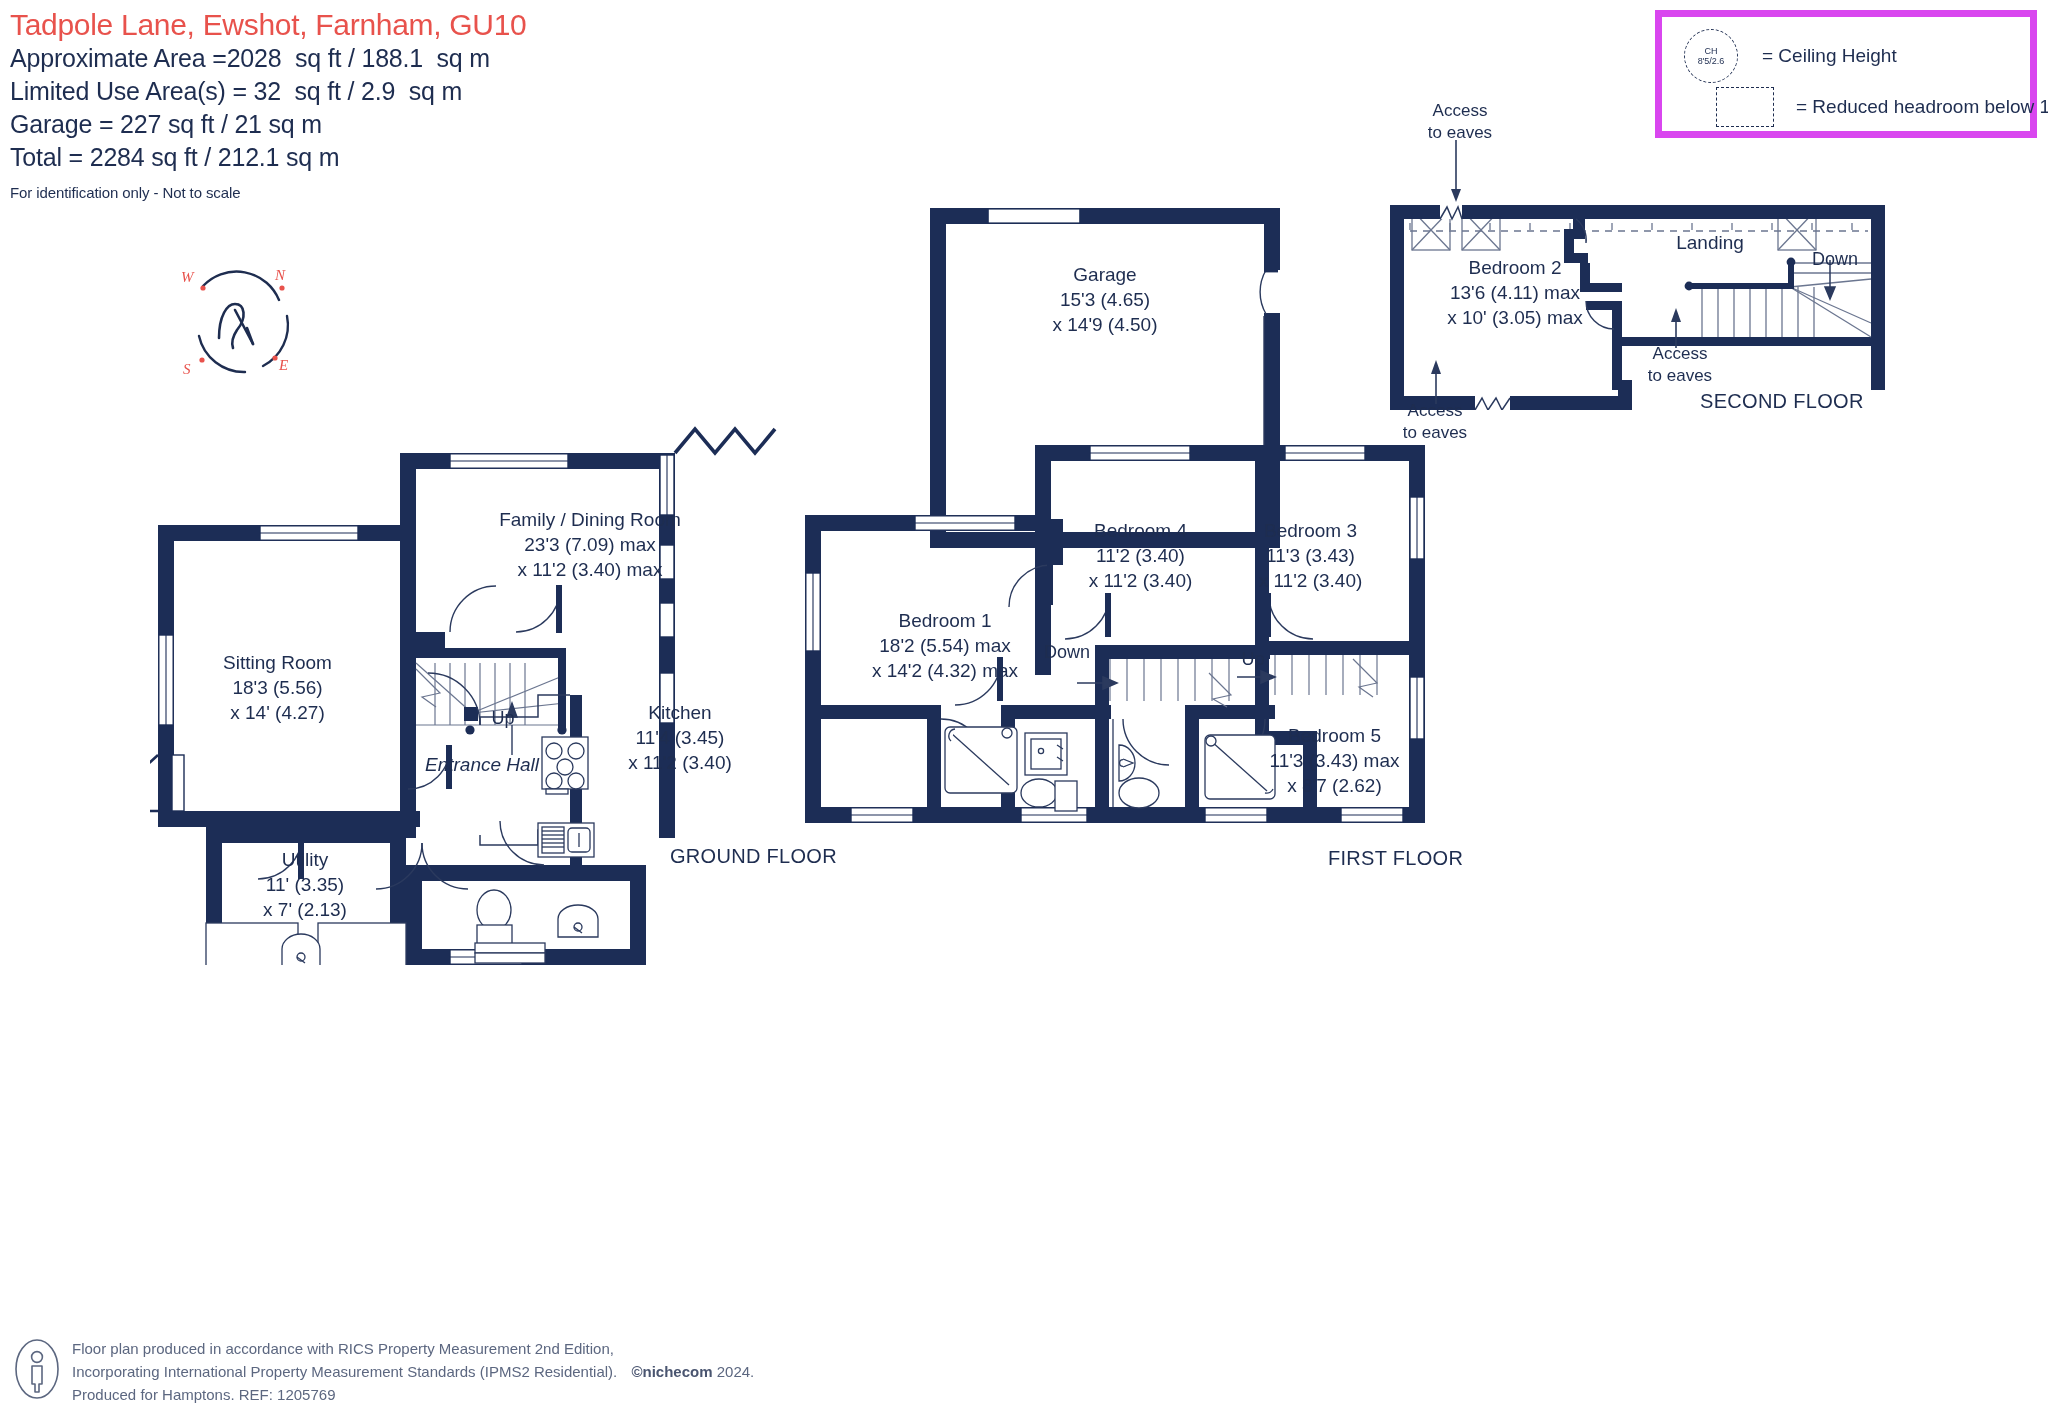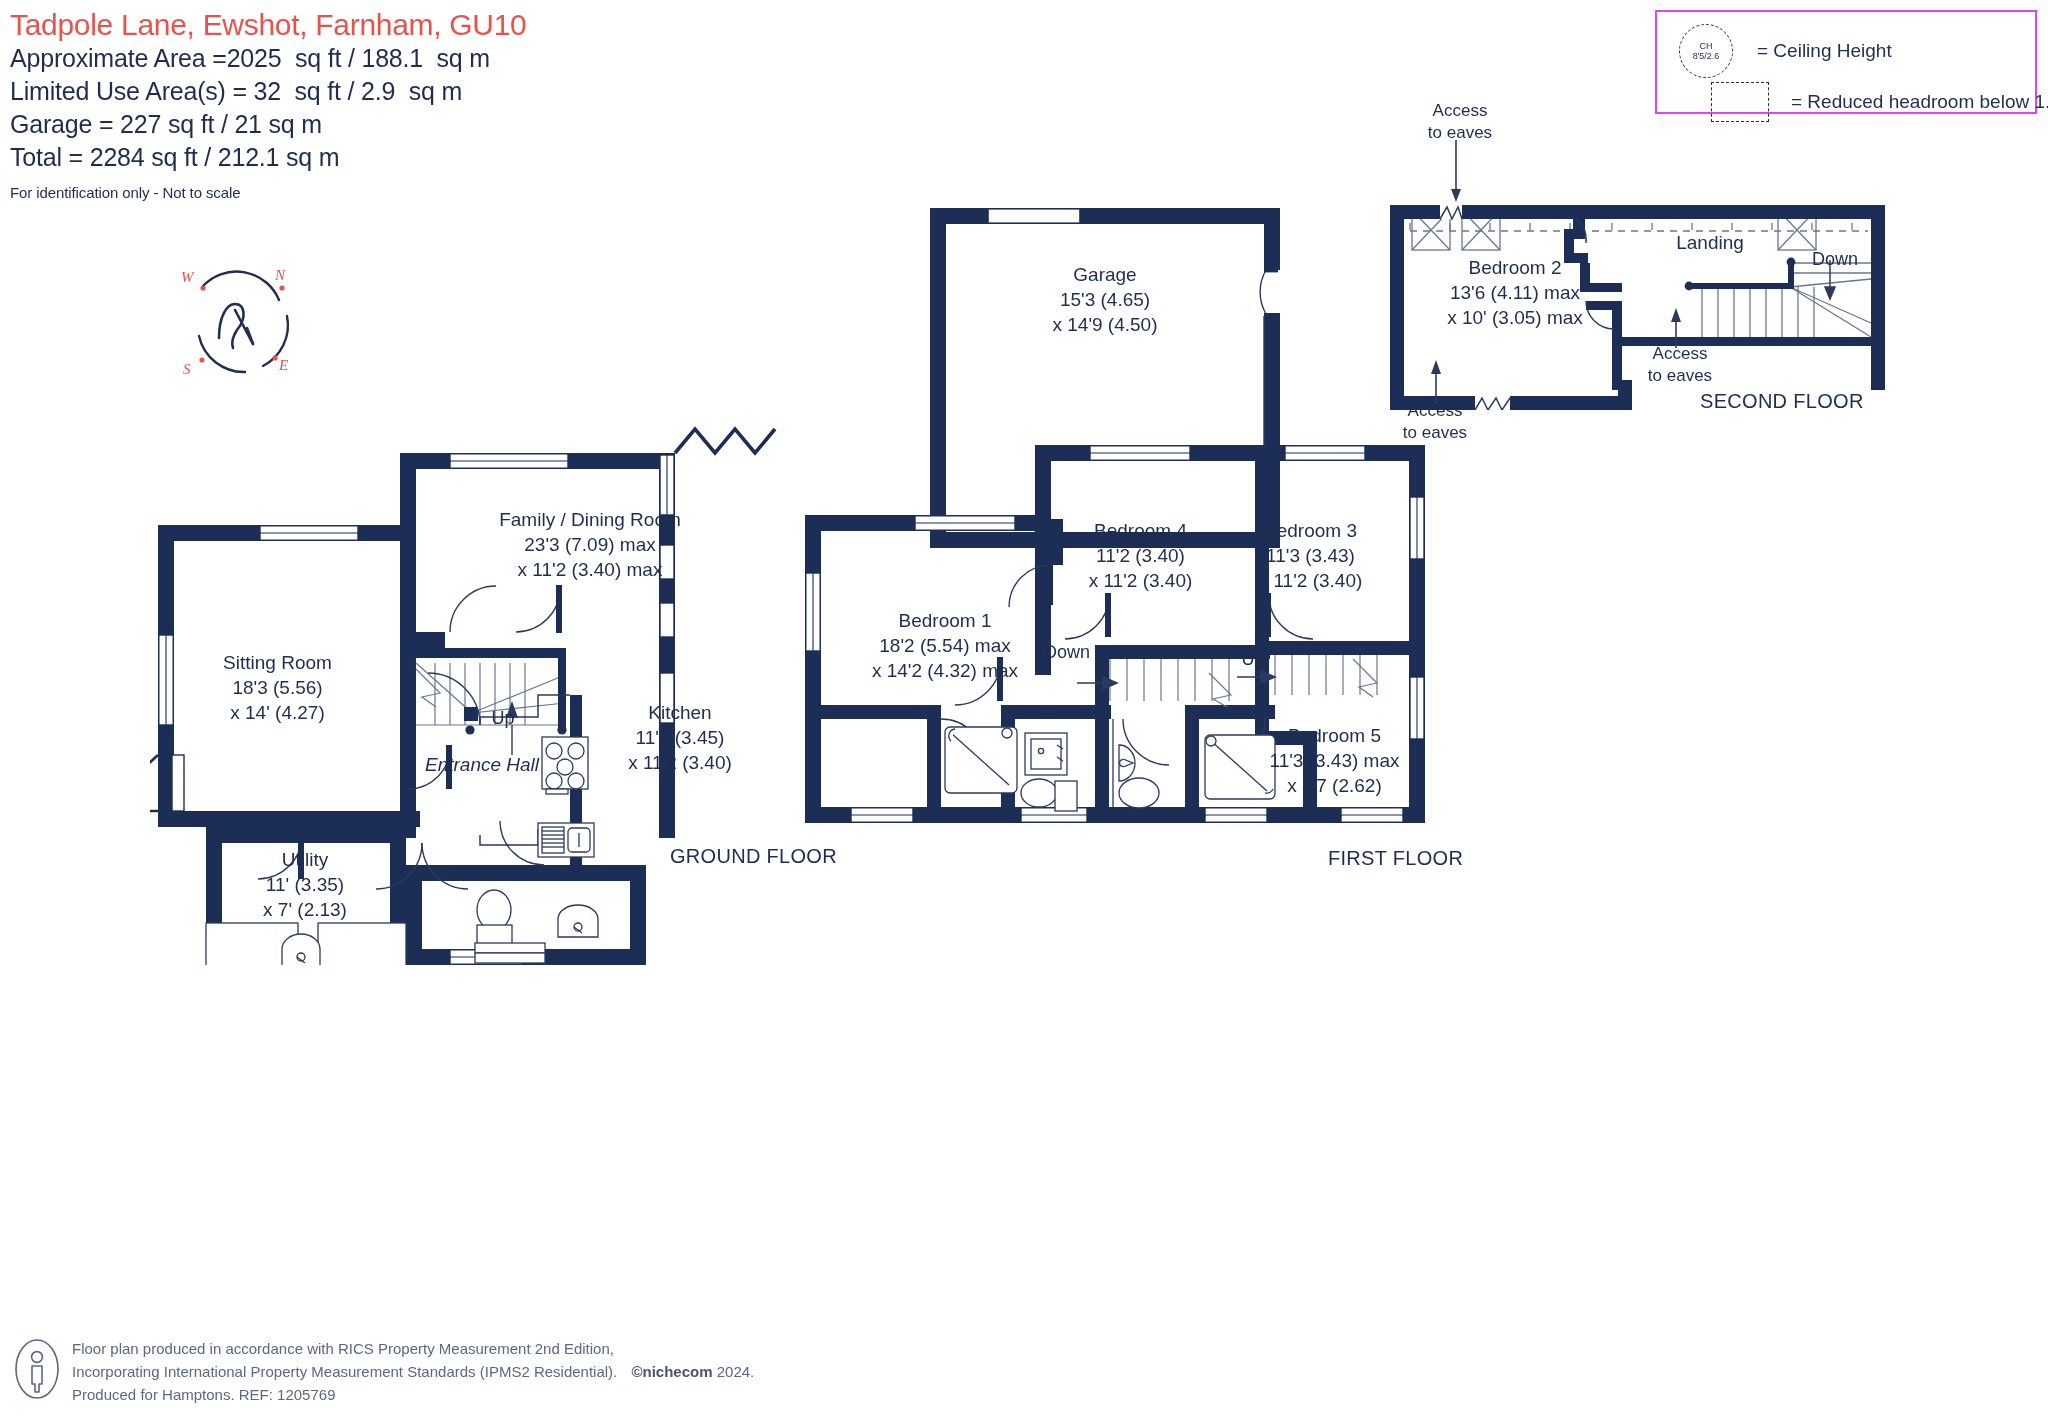--- a/index.html
+++ b/index.html
@@ -22,22 +22,22 @@
     color:#1e2d50; font-size:25px; line-height:1.33;
     letter-spacing:-0.2px; white-space:pre;
   }
   #ident {
     color:#1e2d50; font-size:15px; margin-top:9px; letter-spacing:-0.1px;
   }
 
   
   #legend {
     position:absolute; left:1655px; top:10px;
-    width:382px; height:104px;
-    border:2px solid #d946ef; background:#fff;
+    width:382px; height:128px;
+    border:7px solid #d946ef; background:#fff;
   }
   .legend-row { position:absolute; display:flex; align-items:center; }
   #legend-row-ch { left:22px; top:12px; }
   #legend-row-rh { left:22px; top:70px;padding-left:32px; }
   .ch-circle {
     width:54px; height:54px; border:1.4px dashed #1e2d50; border-radius:50%;
     display:flex; flex-direction:column; align-items:center; justify-content:center;
     line-height:1.15;
   }
   .ch-circle .ch-t { font-size:9px; }
@@ -69,21 +69,21 @@
   #footer-text { font-size:15px; line-height:1.52; color:#5c6780; }
   .niche { color:#4a5570; font-weight:700; }
 </style>
 </head>
 <body>
 
 <div id="page">
 
   <div id="header">
     <div id="title">Tadpole Lane, Ewshot, Farnham, GU10</div>
-    <div class="area-line">Approximate Area =2025  sq ft / 188.1  sq m</div>
+    <div class="area-line">Approximate Area =2028  sq ft / 188.1  sq m</div>
     <div class="area-line">Limited Use Area(s) = 32  sq ft / 2.9  sq m</div>
     <div class="area-line">Garage = 227 sq ft / 21 sq m</div>
     <div class="area-line">Total = 2284 sq ft / 212.1 sq m</div>
     <div id="ident">For identification only - Not to scale</div>
   </div>
 
   <div id="legend">
     <div class="legend-row" id="legend-row-ch">
       <div class="ch-circle">
         <span class="ch-t">CH</span>

